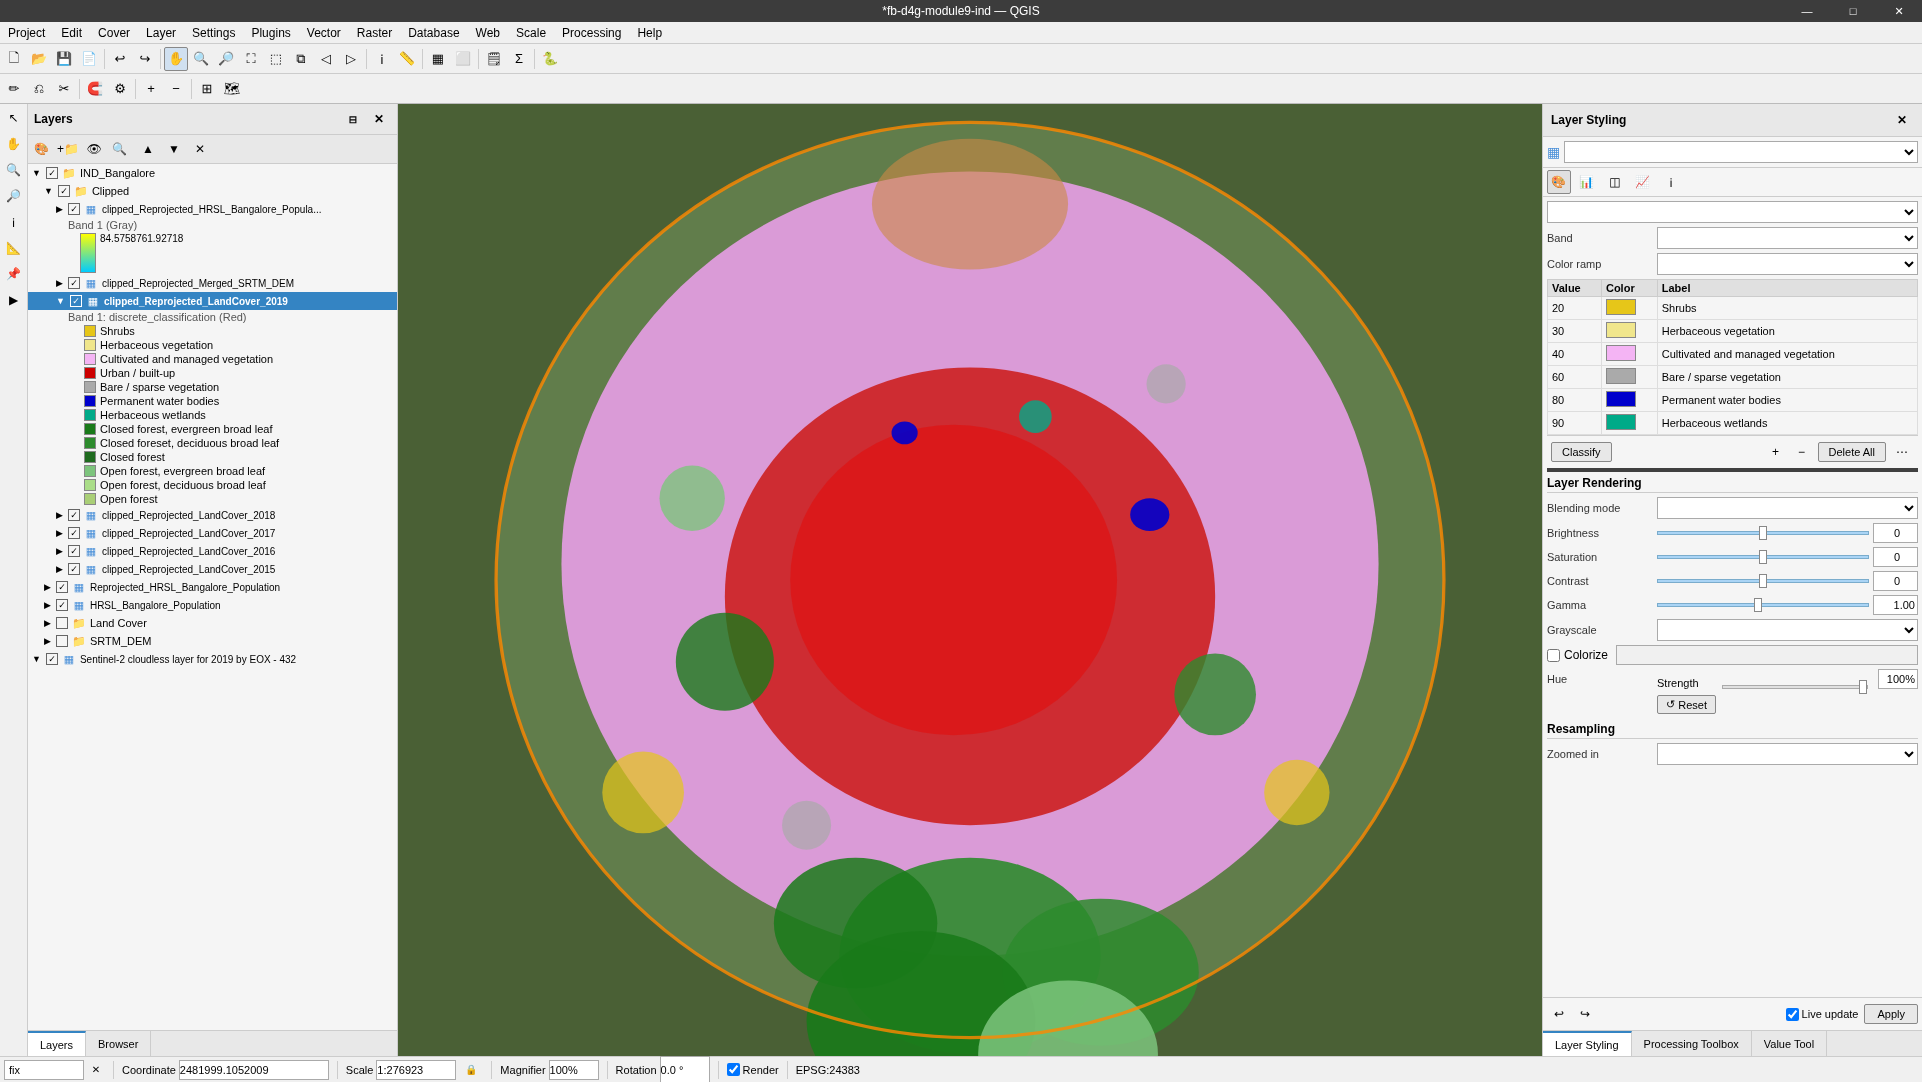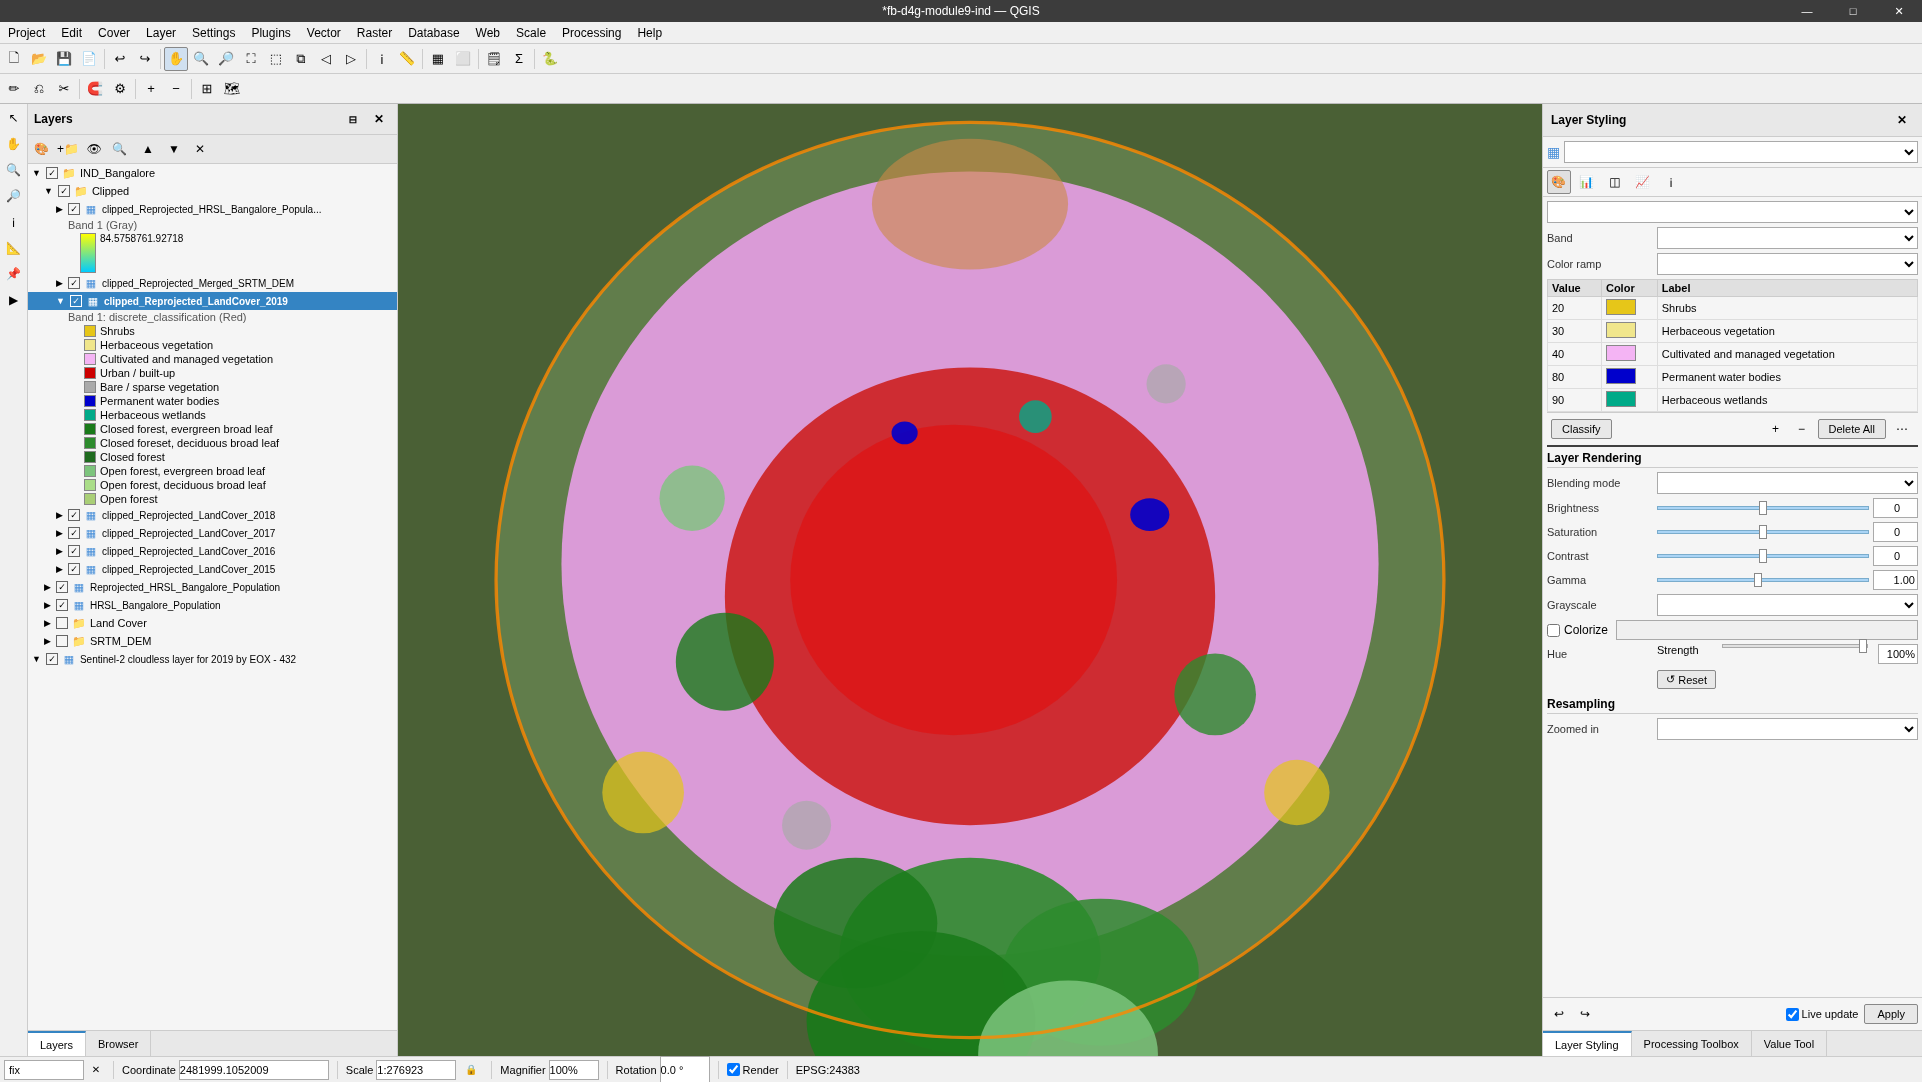--- a/index.html
+++ b/index.html
@@ -53,21 +53,21 @@
     select.style-select { width: 100%; height: 22px; font-size: 11px; border: 1px solid #aaa; background: #fff; }
 
     
     .value-table { width: 100%; border-collapse: collapse; font-size: 11px; }
     .value-table th { background: #e0e0e0; border: 1px solid #ccc; padding: 2px 4px; text-align: left; font-weight: bold; }
     .value-table td { border: 1px solid #ddd; padding: 2px 4px; }
     .value-table tr:nth-child(even) { background: #f5f5f5; }
     .color-swatch { width: 30px; height: 16px; display: inline-block; border: 1px solid #888; }
 
     
-    .classify-area { display: flex; align-items: center; padding: 4px; border-top: 1px solid #ccc; border-bottom: 2px solid #404040; gap: 4px; }
+    .classify-area { display: flex; align-items: center; padding: 4px; border-top: 1px solid #ccc; border-bottom: 4px solid #404040; gap: 4px; }
     .classify-btn { padding: 3px 10px; font-size: 11px; border: 1px solid #888; background: #e8e8e8; cursor: pointer; border-radius: 2px; }
 
     
     .section-header { font-weight: bold; font-size: 12px; padding: 4px 0 2px 0; border-bottom: 1px solid #ccc; margin-bottom: 4px; }
 
     .slider-container { display: flex; align-items: center; gap: 4px; }
     .slider { flex: 1; -webkit-appearance: none; height: 4px; background: #aad4f5; border: 1px solid #7aaccc; }
     .slider::-webkit-slider-thumb { -webkit-appearance: none; width: 8px; height: 14px; background: #fff; border: 1px solid #888; cursor: pointer; }
     .spin-val { width: 45px; height: 20px; border: 1px solid #aaa; text-align: right; font-size: 11px; padding-right: 2px; }
     .colorize-row { display: flex; align-items: center; gap: 4px; margin: 4px 0; }
@@ -89,21 +89,21 @@
     #left-toolbar { width: 28px; background: #f0f0f0; border-right: 1px solid #ccc; display: flex; flex-direction: column; align-items: center; padding: 2px 0; gap: 2px; }
     .lt-btn { width: 24px; height: 24px; display: flex; align-items: center; justify-content: center; cursor: pointer; border: 1px solid transparent; border-radius: 2px; font-size: 12px; }
 
     
     .apply-row { display: flex; align-items: center; justify-content: flex-end; padding: 4px; gap: 6px; border-top: 1px solid #ccc; }
     .apply-btn { padding: 3px 12px; font-size: 11px; border: 1px solid #888; background: #e8e8e8; cursor: pointer; border-radius: 2px; }
     .live-update-cb { display: flex; align-items: center; gap: 3px; font-size: 11px; }
 
     input[type=checkbox] { width: 13px; height: 13px; }
 
-    .strength-row { display: flex; align-items: flex-start; gap: 10px; }
+    .strength-row { display: flex; align-items: flex-end; gap: 10px; }
     .strength-slider { flex: 1; -webkit-appearance: none; height: 4px; background: #e0e0e0; border: 1px solid #aaa; }
     .strength-slider::-webkit-slider-thumb { -webkit-appearance: none; width: 8px; height: 14px; background: #fff; border: 1px solid #888; cursor: pointer; }
     .strength-val { width: 40px; height: 20px; border: 1px solid #aaa; text-align: right; font-size: 11px; padding-right: 2px; }
 
     .reset-btn { padding: 2px 8px; font-size: 11px; border: 1px solid #888; background: #e8e8e8; cursor: pointer; border-radius: 2px; display: flex; align-items: center; gap: 3px; }
     .gamma-slider { flex: 1; -webkit-appearance: none; height: 4px; background: #aad4f5; border: 1px solid #7aaccc; }
     .gamma-slider::-webkit-slider-thumb { -webkit-appearance: none; width: 8px; height: 14px; background: #fff; border: 1px solid #888; cursor: pointer; }
 
     
     ::-webkit-scrollbar { width: 8px; height: 8px; }
@@ -492,20 +492,25 @@
               <td>30</td>
               <td><div class="color-swatch" style="background: rgb(240, 230, 140);"></div></td>
               <td>Herbaceous vegetation</td>
             </tr>
             <tr>
               <td>40</td>
               <td><div class="color-swatch" style="background: rgb(244, 180, 244);"></div></td>
               <td>Cultivated and managed vegetation</td>
             </tr>
             <tr>
+              <td>60</td>
+              <td><div class="color-swatch" style="background: rgb(170, 170, 170);"></div></td>
+              <td>Bare / sparse vegetation</td>
+            </tr>
+            <tr>
               <td>80</td>
               <td><div class="color-swatch" style="background: rgb(0, 0, 204);"></div></td>
               <td>Permanent water bodies</td>
             </tr>
             <tr>
               <td>90</td>
               <td><div class="color-swatch" style="background: rgb(0, 170, 136);"></div></td>
               <td>Herbaceous wetlands</td>
             </tr>
           </tbody>

